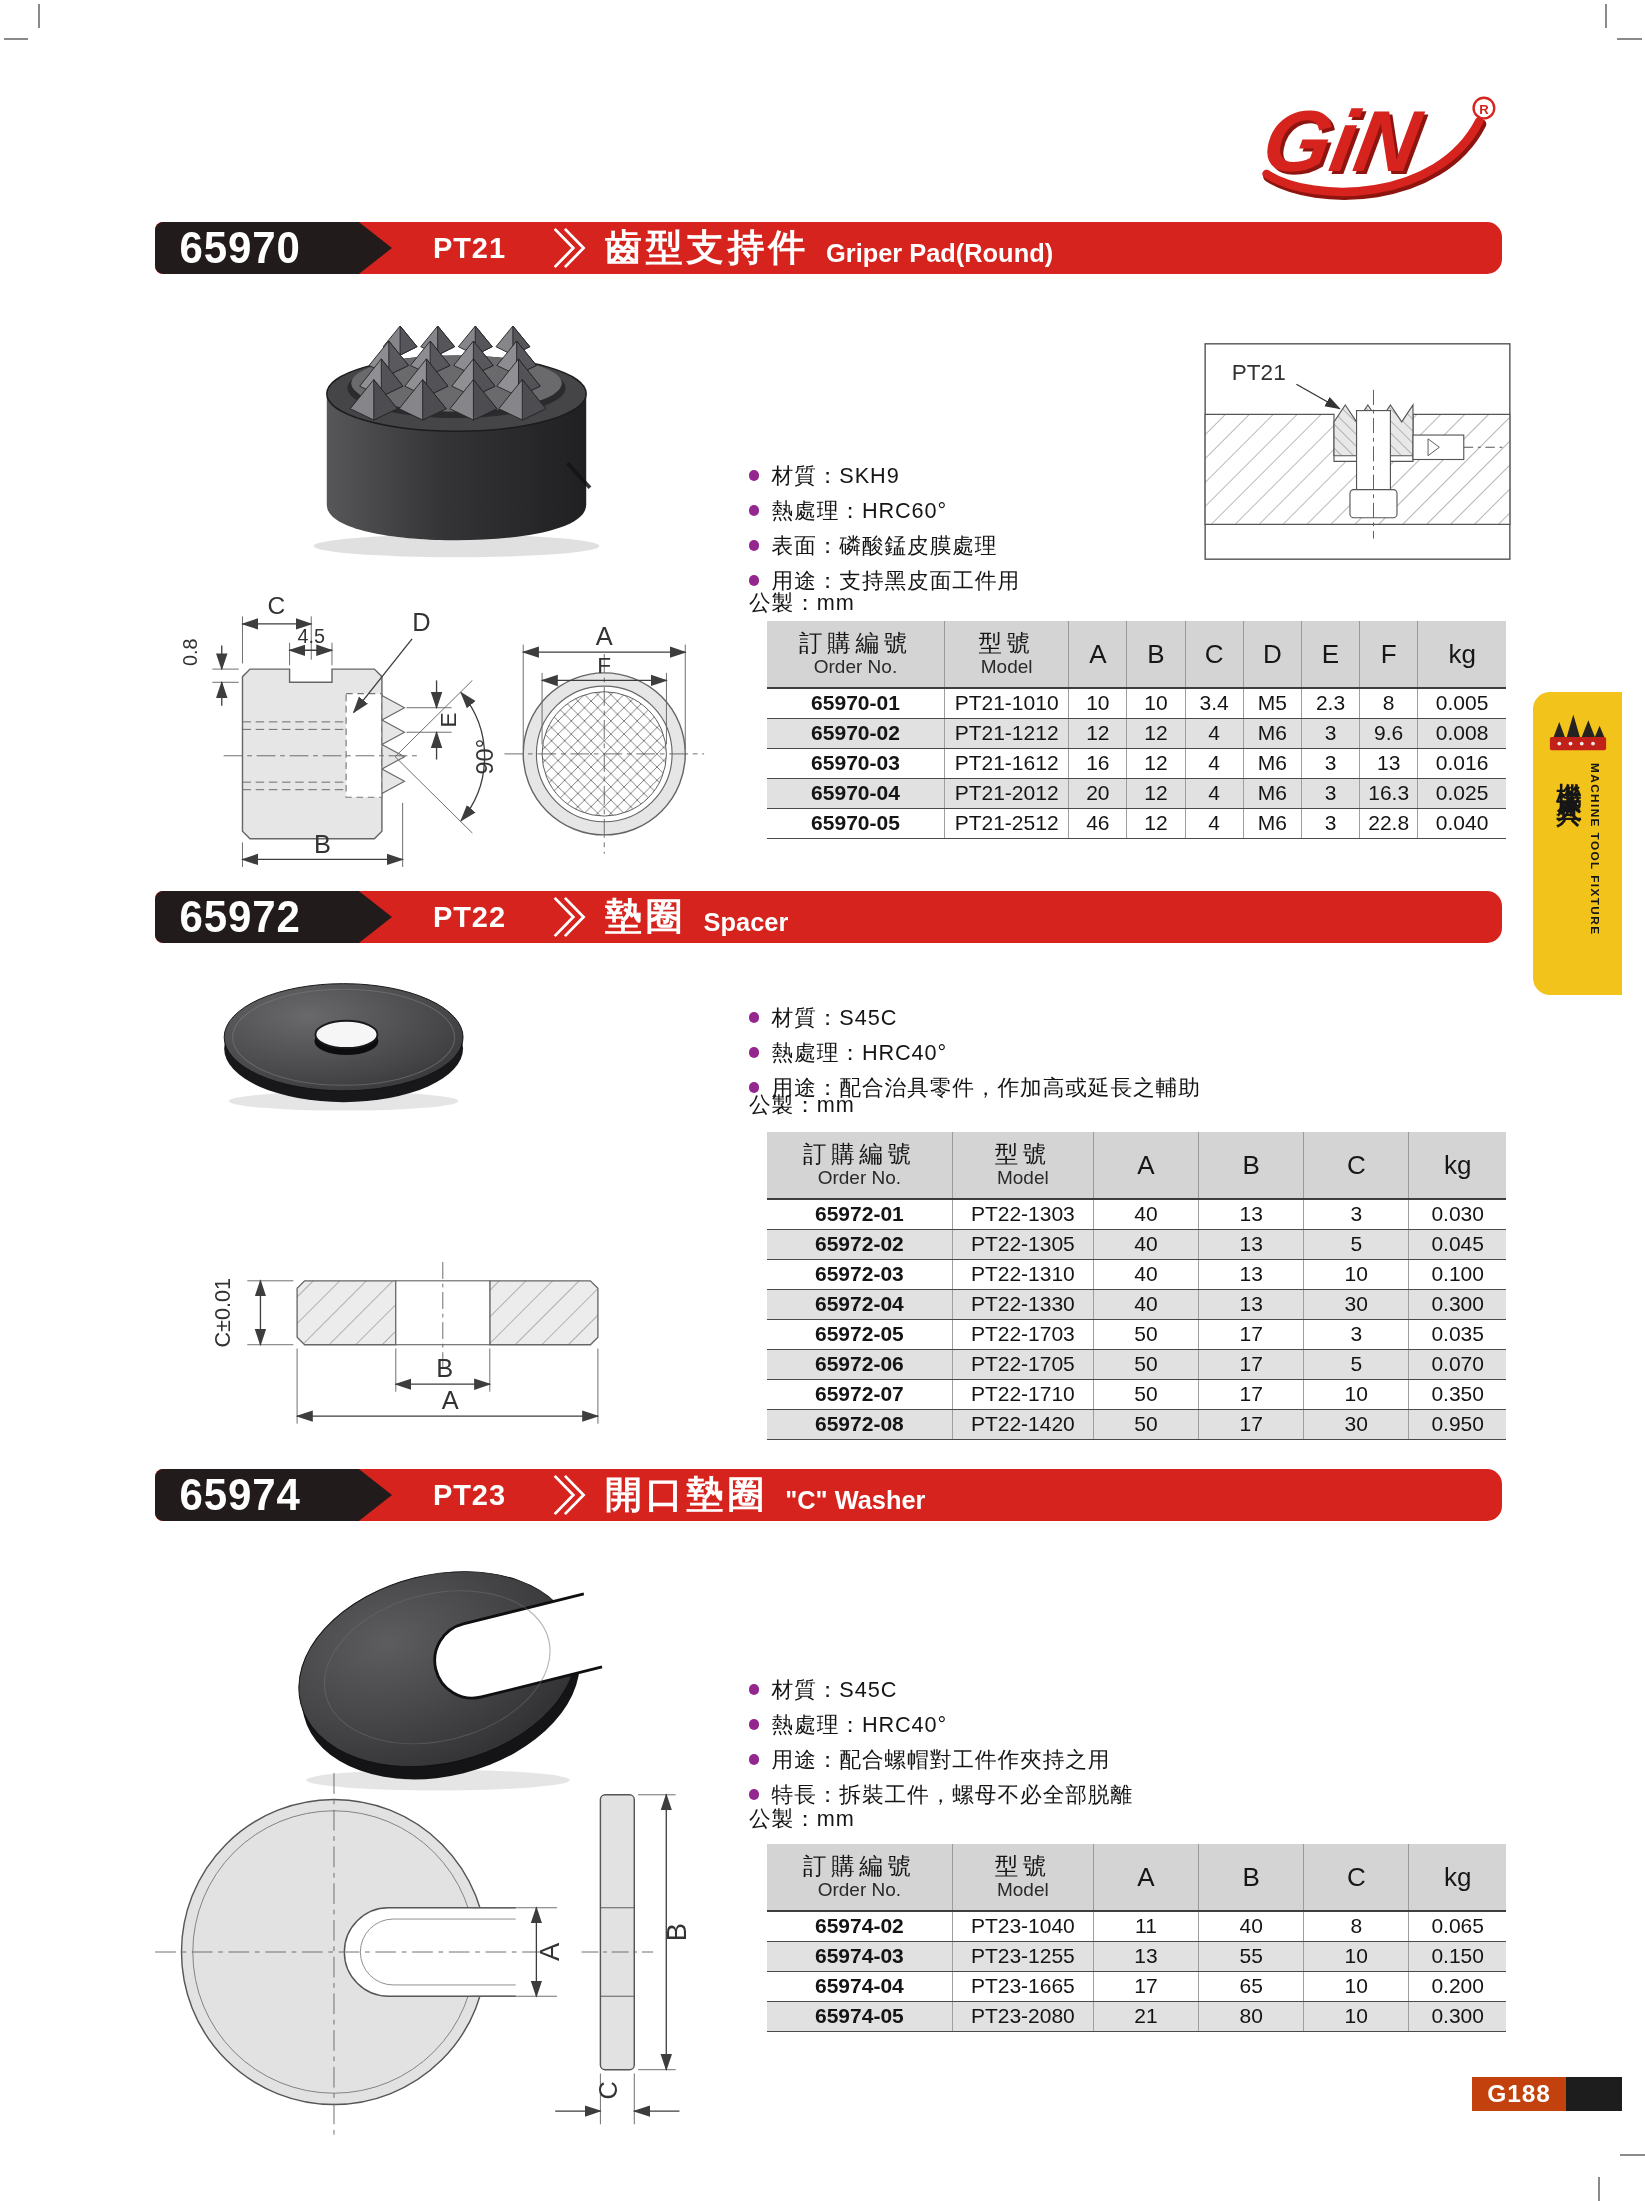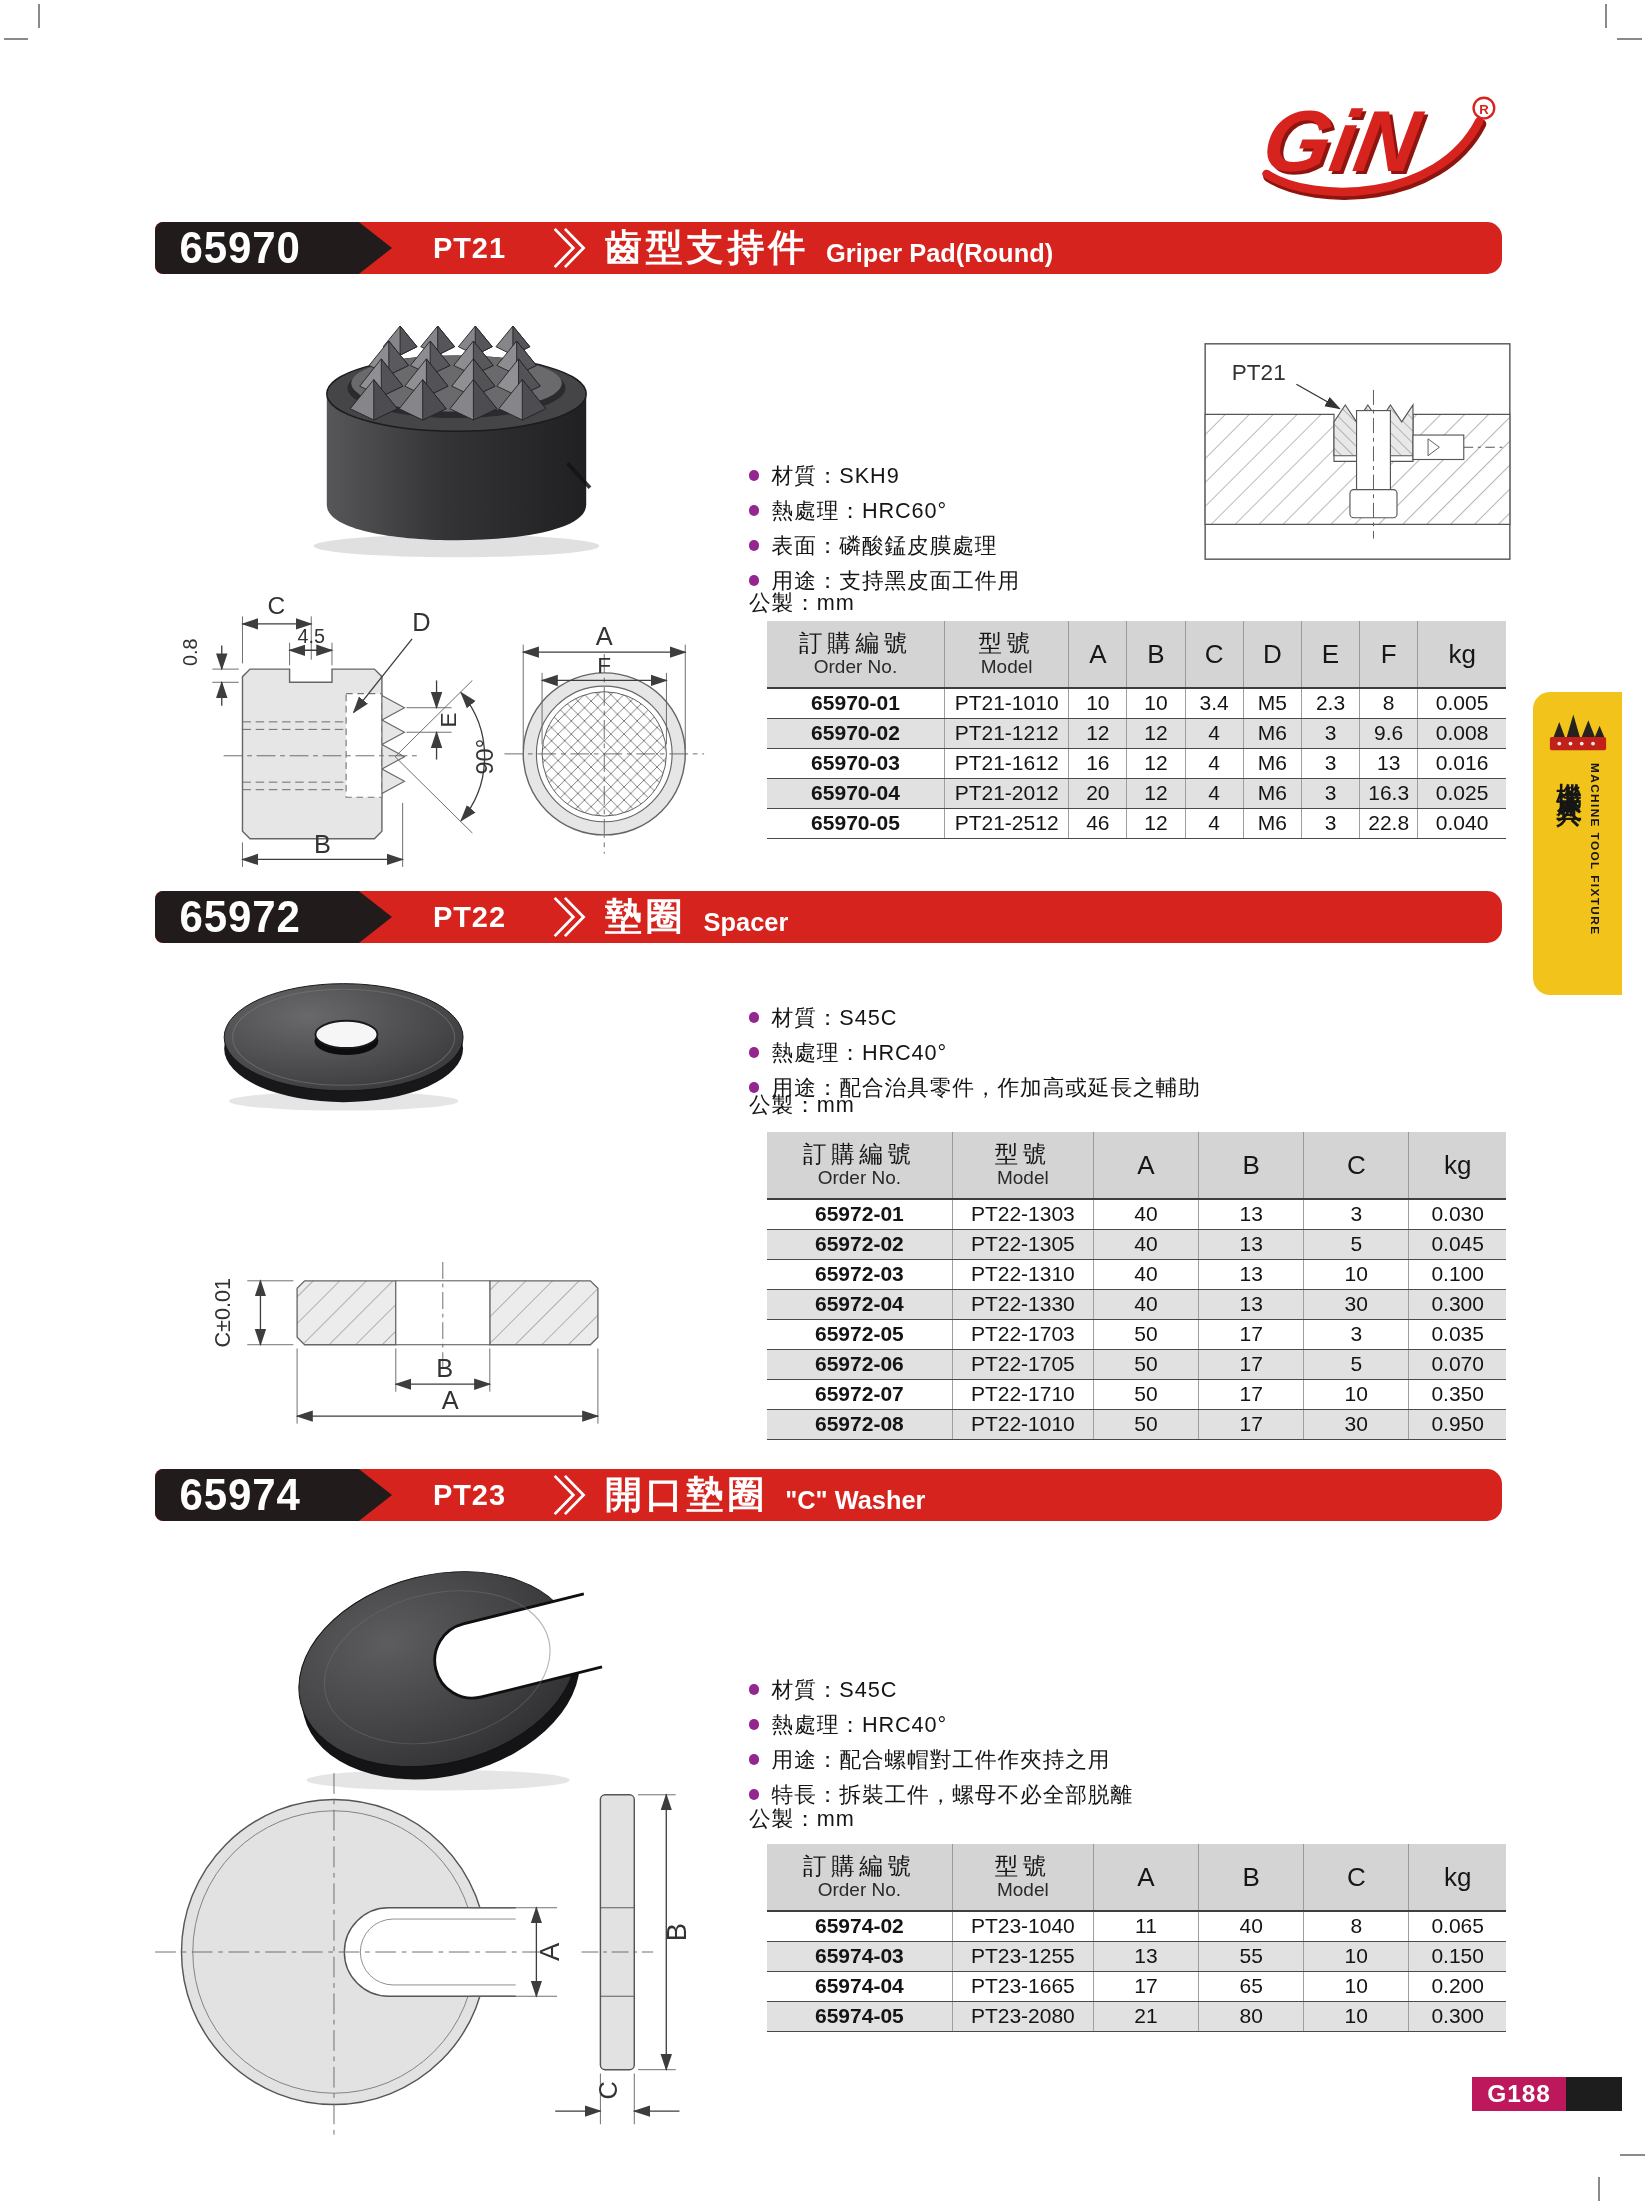--- a/index.html
+++ b/index.html
@@ -48,21 +48,21 @@
   
   .tab{position:absolute;left:1533px;top:692px;width:89px;height:303px;background:#f2c31b;
        border-radius:17px 0 0 17px;display:flex;flex-direction:column;align-items:center;
        padding-top:13px;box-sizing:border-box;}
   .tab-text{display:flex;flex-direction:row;align-items:flex-start;margin-top:7.5px;gap:0.9px;}
   .tab-zh{writing-mode:vertical-rl;text-orientation:upright;font-size:25.4px;font-weight:bold;
           letter-spacing:6.6px;color:#161616;}
   .tab-en{writing-mode:vertical-rl;font-size:11.8px;font-weight:bold;letter-spacing:1.4px;color:#161616;margin-top:1.9px;}
 
   
-  .badge-red{position:absolute;left:1472px;top:2077px;width:94px;height:34px;background:#be185d;
+  .badge-red{position:absolute;left:1472px;top:2077px;width:94px;height:34px;background:#c2410c;
        color:#fff;font-size:24.5px;font-weight:bold;display:flex;align-items:center;justify-content:center;letter-spacing:0.9px;}
   .badge-black{position:absolute;left:1566px;top:2077px;width:56px;height:34px;background:#1d1d1d;}
 
   svg text{font-family:"Liberation Sans","DejaVu Sans",sans-serif;}
 </style>
 </head>
 <body>
 
 <div class="page">
 
@@ -515,21 +515,21 @@
           <tr>
             <td>65972-07</td>
             <td>PT22-1710</td>
             <td>50</td>
             <td>17</td>
             <td>10</td>
             <td>0.350</td>
           </tr>
           <tr>
             <td>65972-08</td>
-            <td>PT22-1010</td>
+            <td>PT22-1420</td>
             <td>50</td>
             <td>17</td>
             <td>30</td>
             <td>0.950</td>
           </tr>
         </tbody>
     </table>
   </div>
 
   <div class="banner" style="top:1469px;">

